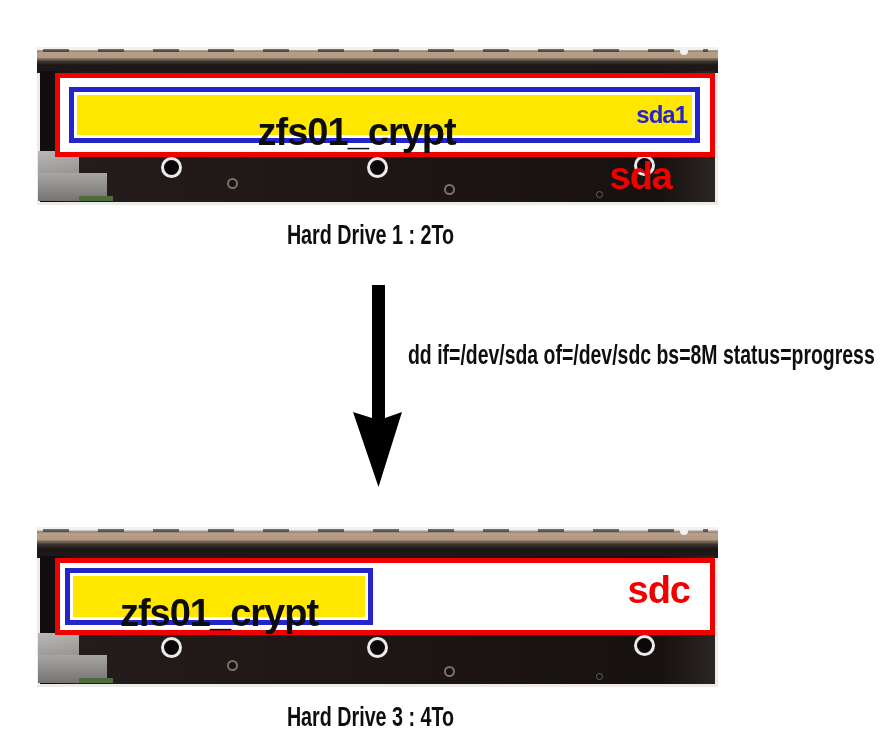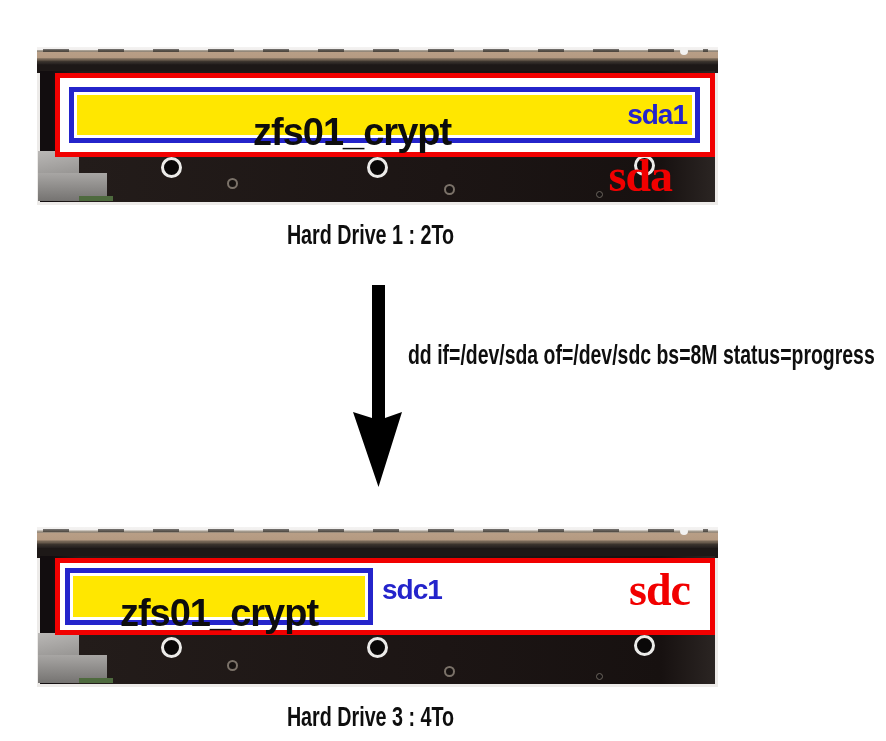--- a/index.html
+++ b/index.html
@@ -47,26 +47,26 @@
   .d2 .red-rect{left:18px;top:31px;width:660px;height:77px;}
   .blue-box{position:absolute;box-sizing:border-box;border:5px solid var(--blue,#2424cb);background:#ffffff;}
   .d1 .blue-box{left:32px;top:40px;width:631px;height:56px;}
   .d2 .blue-box{left:28px;top:41px;width:308px;height:57px;}
   .yellow-fill{position:absolute;left:3px;right:3px;top:3px;bottom:3px;background:var(--yellow,#ffe700);
     display:flex;align-items:center;}
   .part-label{
     flex:1 1 auto;text-align:center;font-weight:bold;font-size:38px;line-height:38px;
     color:#0d0d0d;white-space:nowrap;letter-spacing:-1px;margin-top:33px;
   }
-  .dev-label{font-weight:bold;font-size:28px;line-height:38px;white-space:nowrap;letter-spacing:-1px;}
+  .dev-label{font-weight:bold;font-size:24px;line-height:38px;white-space:nowrap;letter-spacing:-1px;}
   .dev-label.in-yellow{flex:0 0 auto;color:var(--blue,#2424cb);padding-right:5px;}
   .dev-label.free{position:absolute;color:var(--blue,#2424cb);}
   .d2 .dev-label.free{left:345px;top:44px;}
-  .disk-label{position:absolute;font-weight:bold;font-size:46px;line-height:30px;
-    color:var(--red,#f10000);white-space:nowrap;letter-spacing:-1px;font-family:Liberation Serif, serif;}
+  .disk-label{position:absolute;font-weight:bold;font-size:38px;line-height:30px;
+    color:var(--red,#f10000);white-space:nowrap;letter-spacing:-1px;}
   .d1 .disk-label{right:46px;top:114px;}
   .d2 .disk-label{right:28px;top:44px;line-height:38px;}
   
   .caption{
     position:absolute;left:37px;width:681px;text-align:center;
     font-weight:bold;font-size:27px;line-height:30px;color:#0e0e0e;white-space:nowrap;
     transform:translateX(-7px) scaleX(0.73);transform-origin:center;
   }
   .caption.c1{top:220px;}
   .caption.c2{top:702px;}
@@ -128,18 +128,17 @@
     <span class="hole small" style="left:190px;top:133px;"></span>
     <span class="hole small" style="left:407px;top:139px;"></span>
     <span class="hole tiny" style="left:559px;top:146px;"></span>
 
     <div class="red-rect"></div>
     <div class="blue-box">
       <div class="yellow-fill">
         <span class="part-label">zfs01_crypt</span>
       </div>
     </div>
-    <div class="dev-label free">sdc1</div>
     <div class="disk-label">sdc</div>
   </section>
   <div class="caption c2">Hard Drive 3 : 4To</div>
 
 </div>
 
 </body></html>

